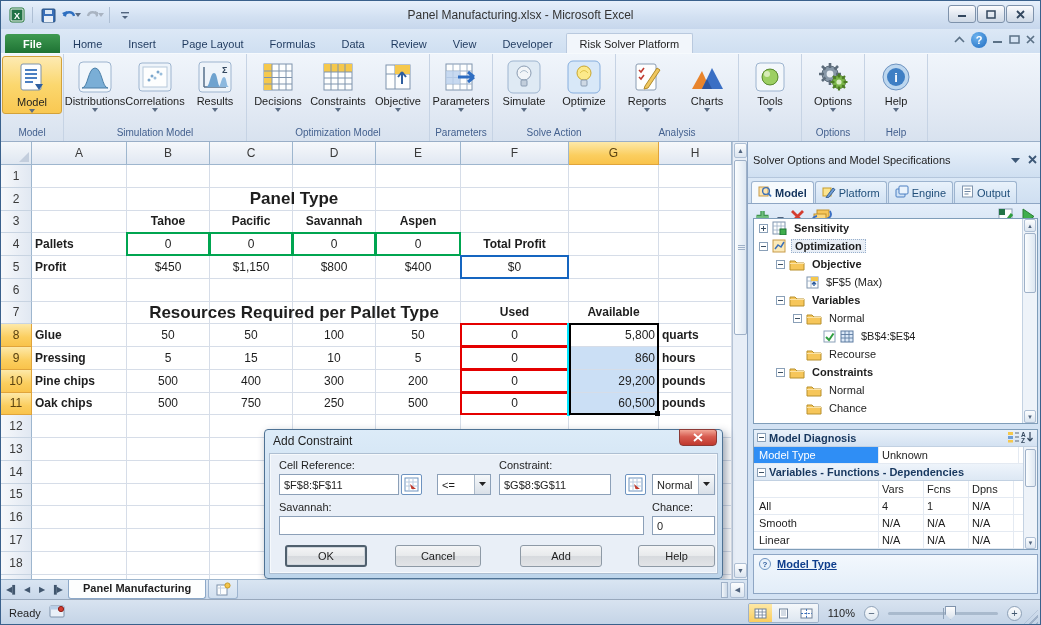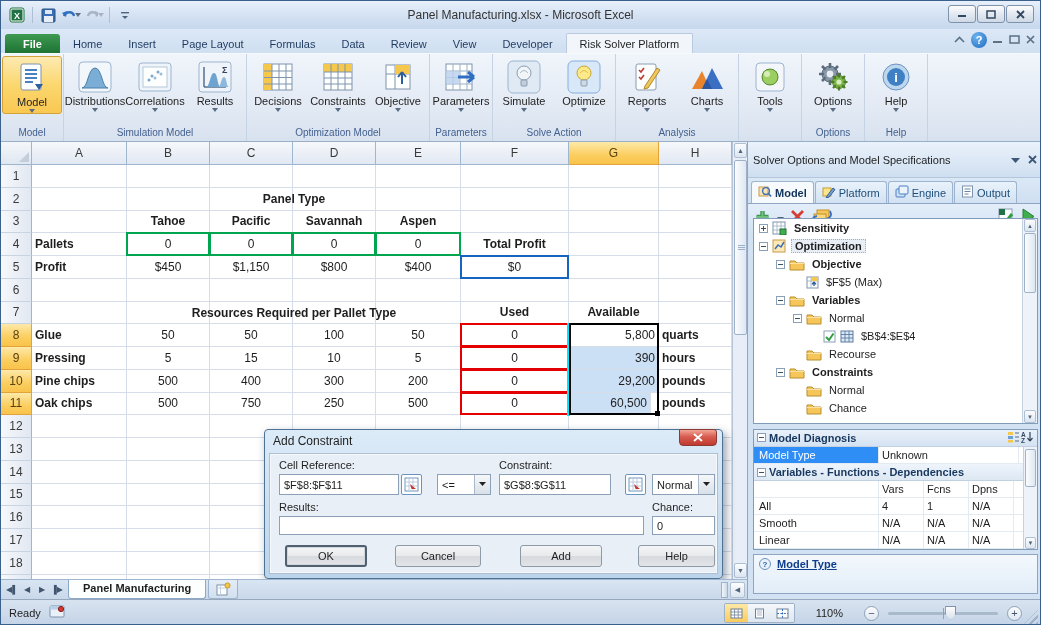--- a/index.html
+++ b/index.html
@@ -49,21 +49,21 @@
   .colhdr { height:23px; display:flex; align-items:center; justify-content:center;
     background:linear-gradient(#f6f8fb,#e1e8f2); border-right:1px solid #9eb6ce; border-bottom:1px solid #9eb6ce; color:#3a3a3a; font-size:12px; }
   .colhdr.sel, .rowhdr.sel { background:linear-gradient(#fde9a9,#fbce5f 60%,#f9c34b); border-color:#e0a43b; color:#5a4210; }
   .rowhdr { position:absolute; left:0; width:31px; background:linear-gradient(90deg,#f6f8fb,#e1e8f2);
     border-right:1px solid #9eb6ce; border-bottom:1px solid #c8d4e2; display:flex; align-items:center; justify-content:center; color:#3a3a3a; font-size:12px; }
   .cell { position:absolute; display:flex; align-items:center; padding:0 3px; border-right:1px solid #d6dde8; border-bottom:1px solid #d6dde8; font-size:12px; background:#fff; overflow:hidden; white-space:nowrap; }
   .cell.b { font-weight:bold; }
   .cell.ac { justify-content:center; }
   .cell.ar { justify-content:flex-end; }
   .cell.fill { background:#cbdff5; }
-  .span-title { position:absolute; display:flex; align-items:center; justify-content:center; font-weight:bold; font-size:12px; pointer-events:none; }
+  .span-title { position:absolute; display:flex; align-items:center; justify-content:center; font-weight:bold; font-size:17px; pointer-events:none; }
   .obox { position:absolute; pointer-events:none; }
 
   
   .vscroll { position:absolute; left:731px; top:141px; width:15px; height:437px; background:#e7eef7; border-left:1px solid #b6c4d6; }
   .vs-btn { position:absolute; left:1px; width:13px; height:15px; background:linear-gradient(#fcfdfe,#dbe5f0); border:1px solid #aebfd4; border-radius:2px; display:flex; align-items:center; justify-content:center; font-size:7px; color:#51647e; }
   .vs-thumb { position:absolute; left:1px; width:13px; background:linear-gradient(90deg,#fbfdfe,#dde7f2); border:1px solid #9fb1c8; border-radius:2px; }
   .vs-grip { position:absolute; left:3px; width:7px; height:6px; background:repeating-linear-gradient(#9fb1c8 0 1px, transparent 1px 2px); }
 
   
   .pane { position:absolute; left:746px; top:141px; width:295px; height:457px; background:#d3e2f3; border-left:1px solid #8ea6c4; }
@@ -128,21 +128,21 @@
   .hs-btn { width:15px; height:16px; background:linear-gradient(#fcfdfe,#dbe5f0); border:1px solid #aebfd4; border-radius:2px; font-size:7px; color:#51647e; display:flex; align-items:center; justify-content:center; }
 
   
   .statusbar { position:absolute; left:0; top:598px; width:100%; height:27px; background:linear-gradient(#d8e3f0,#c3d3e6); border-top:1px solid #98a8bc; display:flex; align-items:center; }
   .status-left { display:flex; align-items:center; gap:8px; padding-left:8px; }
   .status-mode { font-size:11px; color:#1e1e1e; }
   .status-right { margin-left:auto; display:flex; align-items:center; gap:5px; padding-right:18px; }
   .view-btns { display:flex; border:1px solid #9fb1c8; border-radius:2px; overflow:hidden; }
   .view-btn { width:23px; height:18px; background:linear-gradient(#f5f8fb,#dde6f0); display:flex; align-items:center; justify-content:center; }
   .view-btn.sel { background:linear-gradient(#fde8a6,#fbcd5d); }
-  .zoom-label { font-size:11px; color:#1e1e1e; margin:0 16px; }
+  .zoom-label { font-size:11px; color:#1e1e1e; margin:0 4px; }
   .zoom-btn { width:15px; height:15px; border-radius:50%; border:1px solid #8fa2b8; background:linear-gradient(#fbfcfd,#dfe8f1); display:flex; align-items:center; justify-content:center; font-size:11px; color:#42586f; line-height:0; }
   .zoom-track { width:110px; height:3px; background:#a9bacd; border-radius:2px; position:relative; margin:0 4px; }
   .zoom-notch { position:absolute; left:50%; top:-4px; width:1px; height:11px; background:#8fa2b8; }
   .zoom-thumb { position:absolute; left:52%; top:-6px; width:11px; height:14px; background:linear-gradient(#fdfdfe,#d9e2ec); border:1px solid #7e92ab; clip-path:polygon(0 0,100% 0,100% 60%,50% 100%,0 60%); }
   .grip { position:absolute; right:2px; bottom:2px; width:14px; height:14px;
     background:repeating-linear-gradient(135deg, transparent 0 3px, #9fb1c8 3px 5px); clip-path:polygon(100% 0,100% 100%,0 100%); }
 </style>
 </head>
 <body>
 
@@ -547,39 +547,39 @@
       <div class="cell ac" style="left: 460px; top: 182.25px; width: 108px; height: 22.75px;">0</div>
       <div class="cell ar" style="left: 568px; top: 182.25px; width: 90px; height: 22.75px;">5,800</div>
       <div class="cell b" style="left: 658px; top: 182.25px; width: 73px; height: 22.75px;">quarts</div>
       <div class="rowhdr sel" style="top: 205px; height: 22.75px;">9</div>
       <div class="cell b" style="left: 31px; top: 205px; width: 95px; height: 22.75px;">Pressing</div>
       <div class="cell ac" style="left: 126px; top: 205px; width: 83px; height: 22.75px;">5</div>
       <div class="cell ac" style="left: 209px; top: 205px; width: 83px; height: 22.75px;">15</div>
       <div class="cell ac" style="left: 292px; top: 205px; width: 83px; height: 22.75px;">10</div>
       <div class="cell ac" style="left: 375px; top: 205px; width: 85px; height: 22.75px;">5</div>
       <div class="cell ac" style="left: 460px; top: 205px; width: 108px; height: 22.75px;">0</div>
-      <div class="cell ar fill" style="left: 568px; top: 205px; width: 90px; height: 22.75px;">390</div>
+      <div class="cell ar fill" style="left: 568px; top: 205px; width: 90px; height: 22.75px;">860</div>
       <div class="cell b" style="left: 658px; top: 205px; width: 73px; height: 22.75px;">hours</div>
       <div class="rowhdr sel" style="top: 227.75px; height: 22.75px;">10</div>
       <div class="cell b" style="left: 31px; top: 227.75px; width: 95px; height: 22.75px;">Pine chips</div>
       <div class="cell ac" style="left: 126px; top: 227.75px; width: 83px; height: 22.75px;">500</div>
       <div class="cell ac" style="left: 209px; top: 227.75px; width: 83px; height: 22.75px;">400</div>
       <div class="cell ac" style="left: 292px; top: 227.75px; width: 83px; height: 22.75px;">300</div>
       <div class="cell ac" style="left: 375px; top: 227.75px; width: 85px; height: 22.75px;">200</div>
       <div class="cell ac" style="left: 460px; top: 227.75px; width: 108px; height: 22.75px;">0</div>
       <div class="cell ar fill" style="left: 568px; top: 227.75px; width: 90px; height: 22.75px;">29,200</div>
       <div class="cell b" style="left: 658px; top: 227.75px; width: 73px; height: 22.75px;">pounds</div>
       <div class="rowhdr sel" style="top: 250.5px; height: 22.75px;">11</div>
       <div class="cell b" style="left: 31px; top: 250.5px; width: 95px; height: 22.75px;">Oak chips</div>
       <div class="cell ac" style="left: 126px; top: 250.5px; width: 83px; height: 22.75px;">500</div>
       <div class="cell ac" style="left: 209px; top: 250.5px; width: 83px; height: 22.75px;">750</div>
       <div class="cell ac" style="left: 292px; top: 250.5px; width: 83px; height: 22.75px;">250</div>
       <div class="cell ac" style="left: 375px; top: 250.5px; width: 85px; height: 22.75px;">500</div>
       <div class="cell ac" style="left: 460px; top: 250.5px; width: 108px; height: 22.75px;">0</div>
-      <div class="cell ar fill" style="left: 568px; top: 250.5px; width: 82px; height: 22.75px;">60,500</div>
+      <div class="cell ar fill" style="left: 568px; top: 250.5px; width: 90px; height: 22.75px;">60,500</div>
       <div class="cell b" style="left: 658px; top: 250.5px; width: 73px; height: 22.75px;">pounds</div>
       <div class="rowhdr" style="top: 273.25px; height: 22.75px;">12</div>
       <div class="cell" style="left: 31px; top: 273.25px; width: 95px; height: 22.75px;"></div>
       <div class="cell" style="left: 126px; top: 273.25px; width: 83px; height: 22.75px;"></div>
       <div class="cell" style="left: 209px; top: 273.25px; width: 83px; height: 22.75px;"></div>
       <div class="cell" style="left: 292px; top: 273.25px; width: 83px; height: 22.75px;"></div>
       <div class="cell" style="left: 375px; top: 273.25px; width: 85px; height: 22.75px;"></div>
       <div class="cell" style="left: 460px; top: 273.25px; width: 108px; height: 22.75px;"></div>
       <div class="cell" style="left: 568px; top: 273.25px; width: 90px; height: 22.75px;"></div>
       <div class="cell" style="left: 658px; top: 273.25px; width: 73px; height: 22.75px;"></div>
@@ -970,21 +970,21 @@
       </div>
       <div class="dd" style="left:382px; top:20px; width:63px;">
         <span class="val">Normal</span>
           <span class="arrow">
             <svg width="7" height="5">
               <path d="M0 0 l3.5 4 L7 0 z" fill="#222"></path>
             </svg>
           </span>
       </div>
 
-      <span class="dlg-label" style="left:9px; top:47px;">Results:</span>
+      <span class="dlg-label" style="left:9px; top:47px;">Savannah:</span>
       <span class="dlg-label" style="left:382px; top:47px;">Chance:</span>
       <div class="dlg-input" style="left:9px; top:62px; width:365px; height:19px;"></div>
       <div class="dlg-input" style="left:382px; top:62px; width:63px; height:19px;">0</div>
 
       <div class="dlg-btn default" style="left:15px; top:91px; width:82px;">OK</div>
       <div class="dlg-btn" style="left:125px; top:91px; width:86px;">Cancel</div>
       <div class="dlg-btn" style="left:250px; top:91px; width:82px;">Add</div>
       <div class="dlg-btn" style="left:368px; top:91px; width:77px;">Help</div>
     </div>
   </div>

